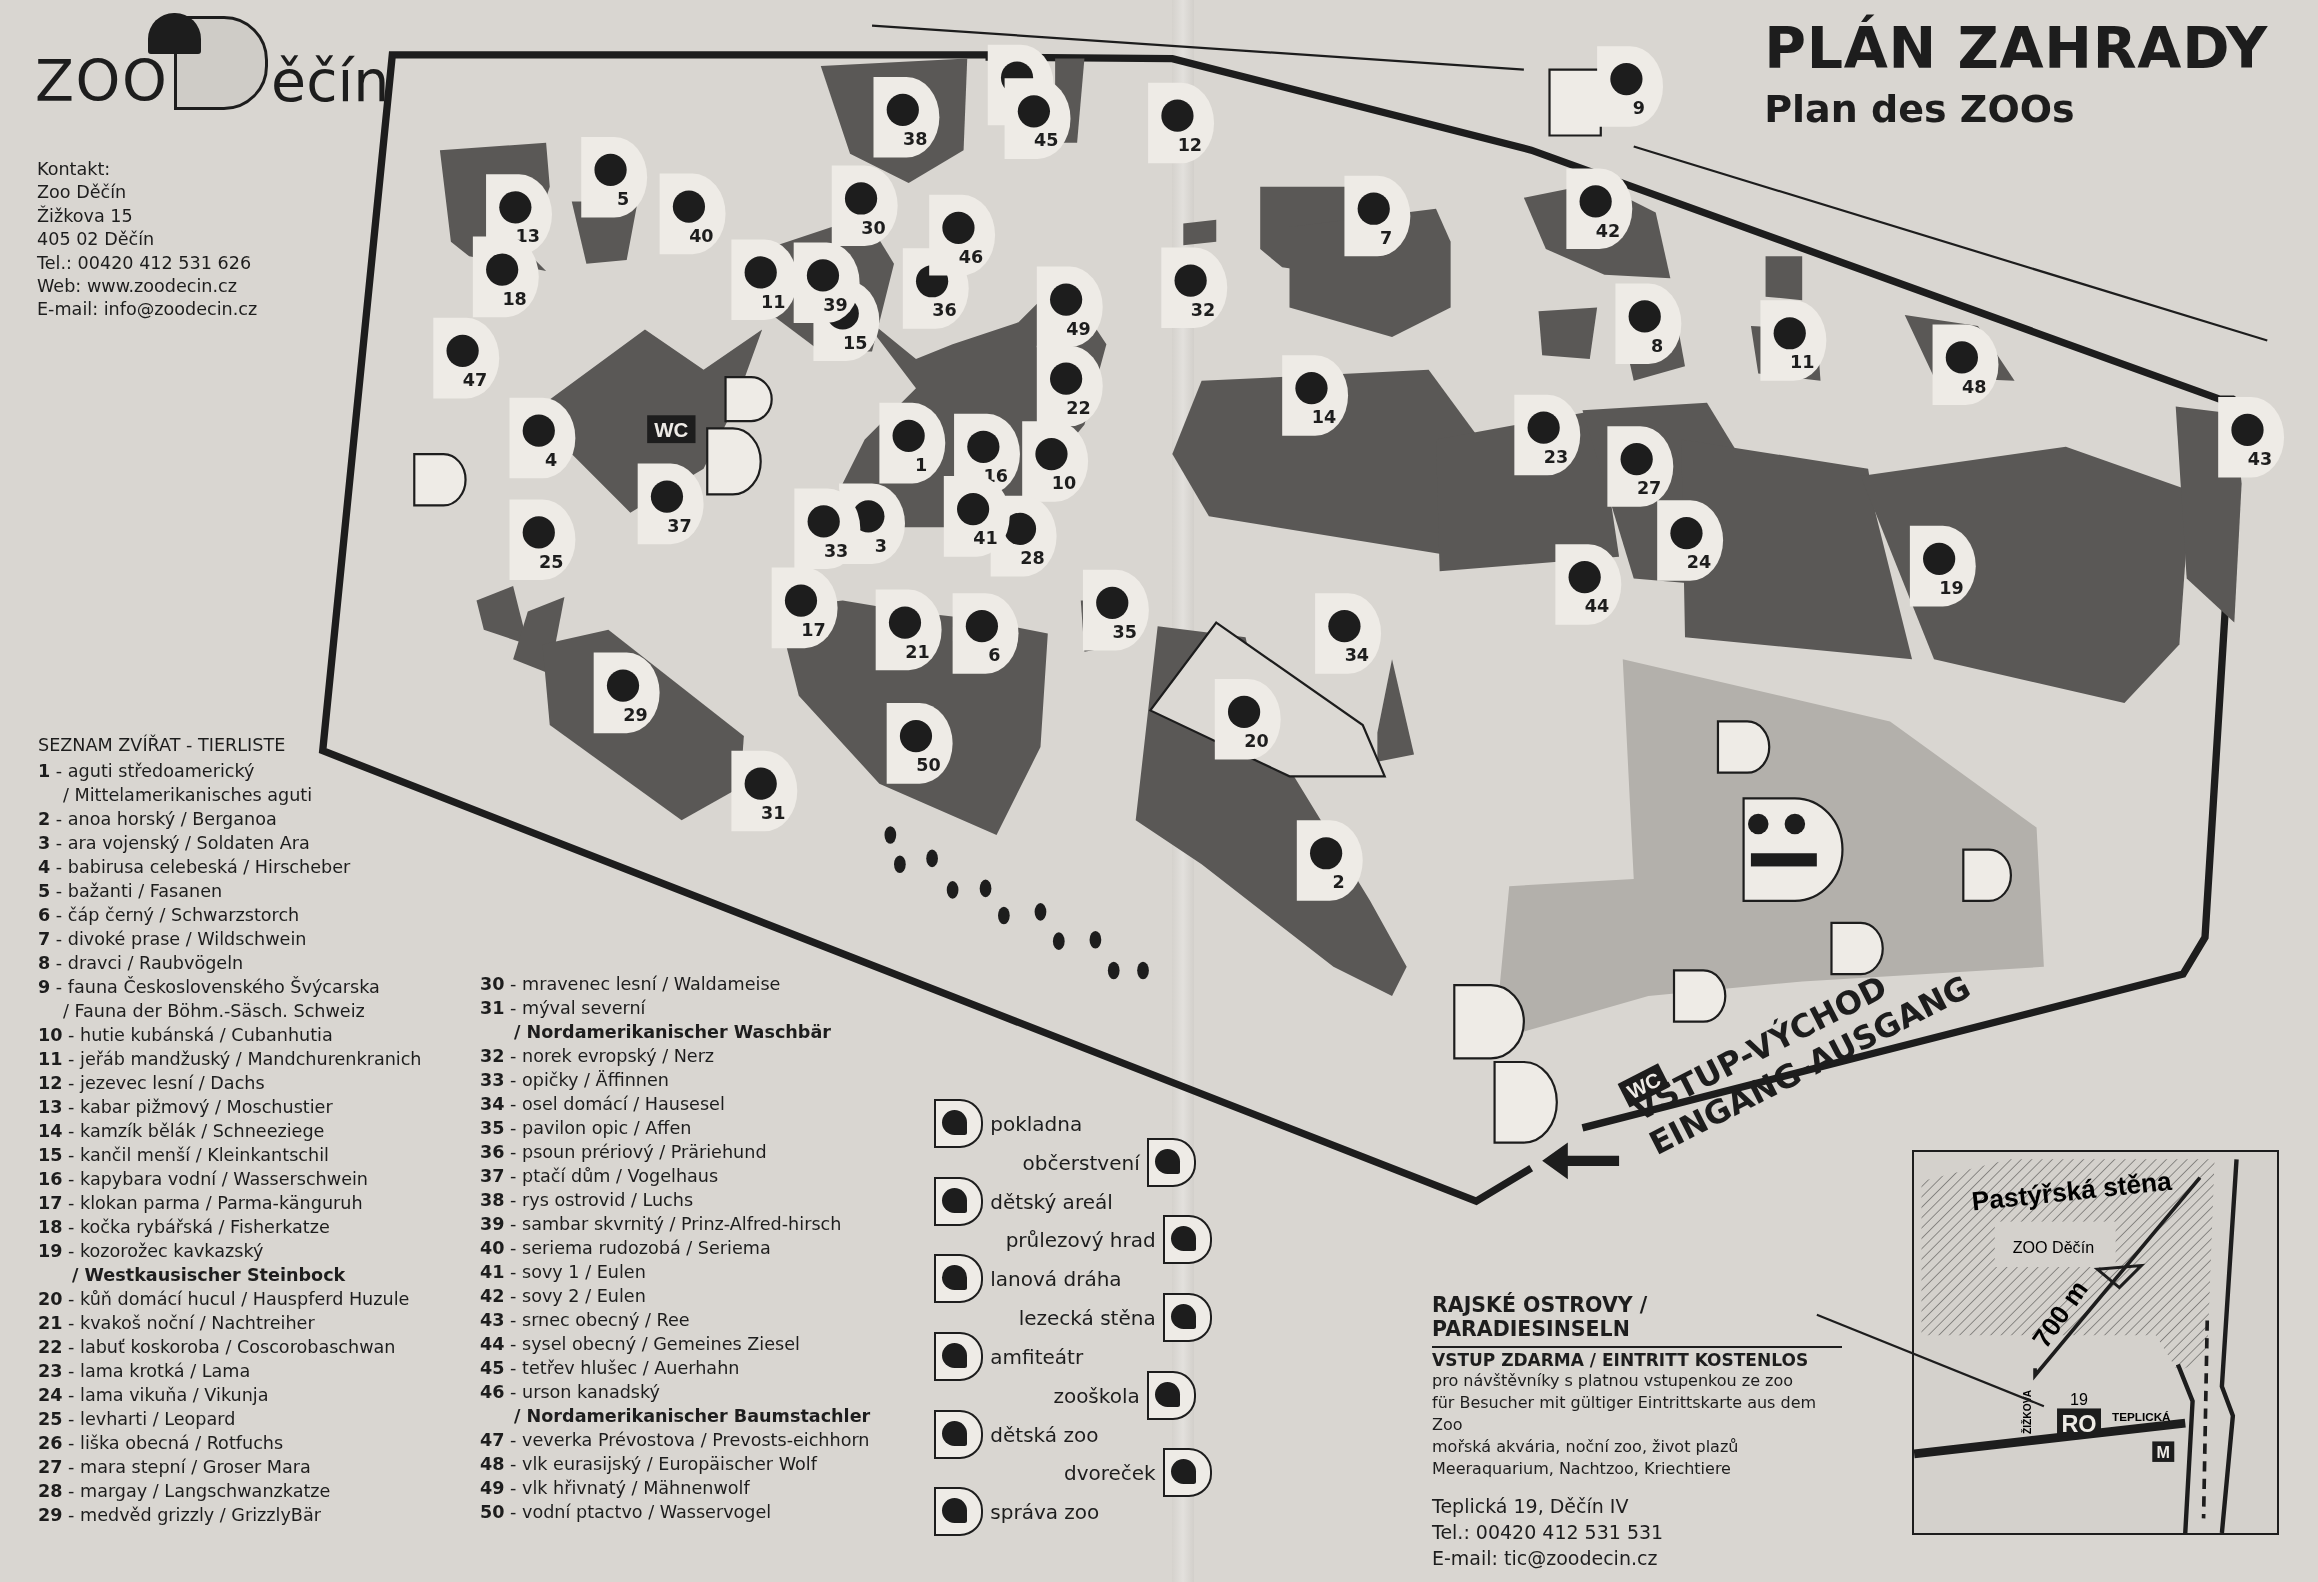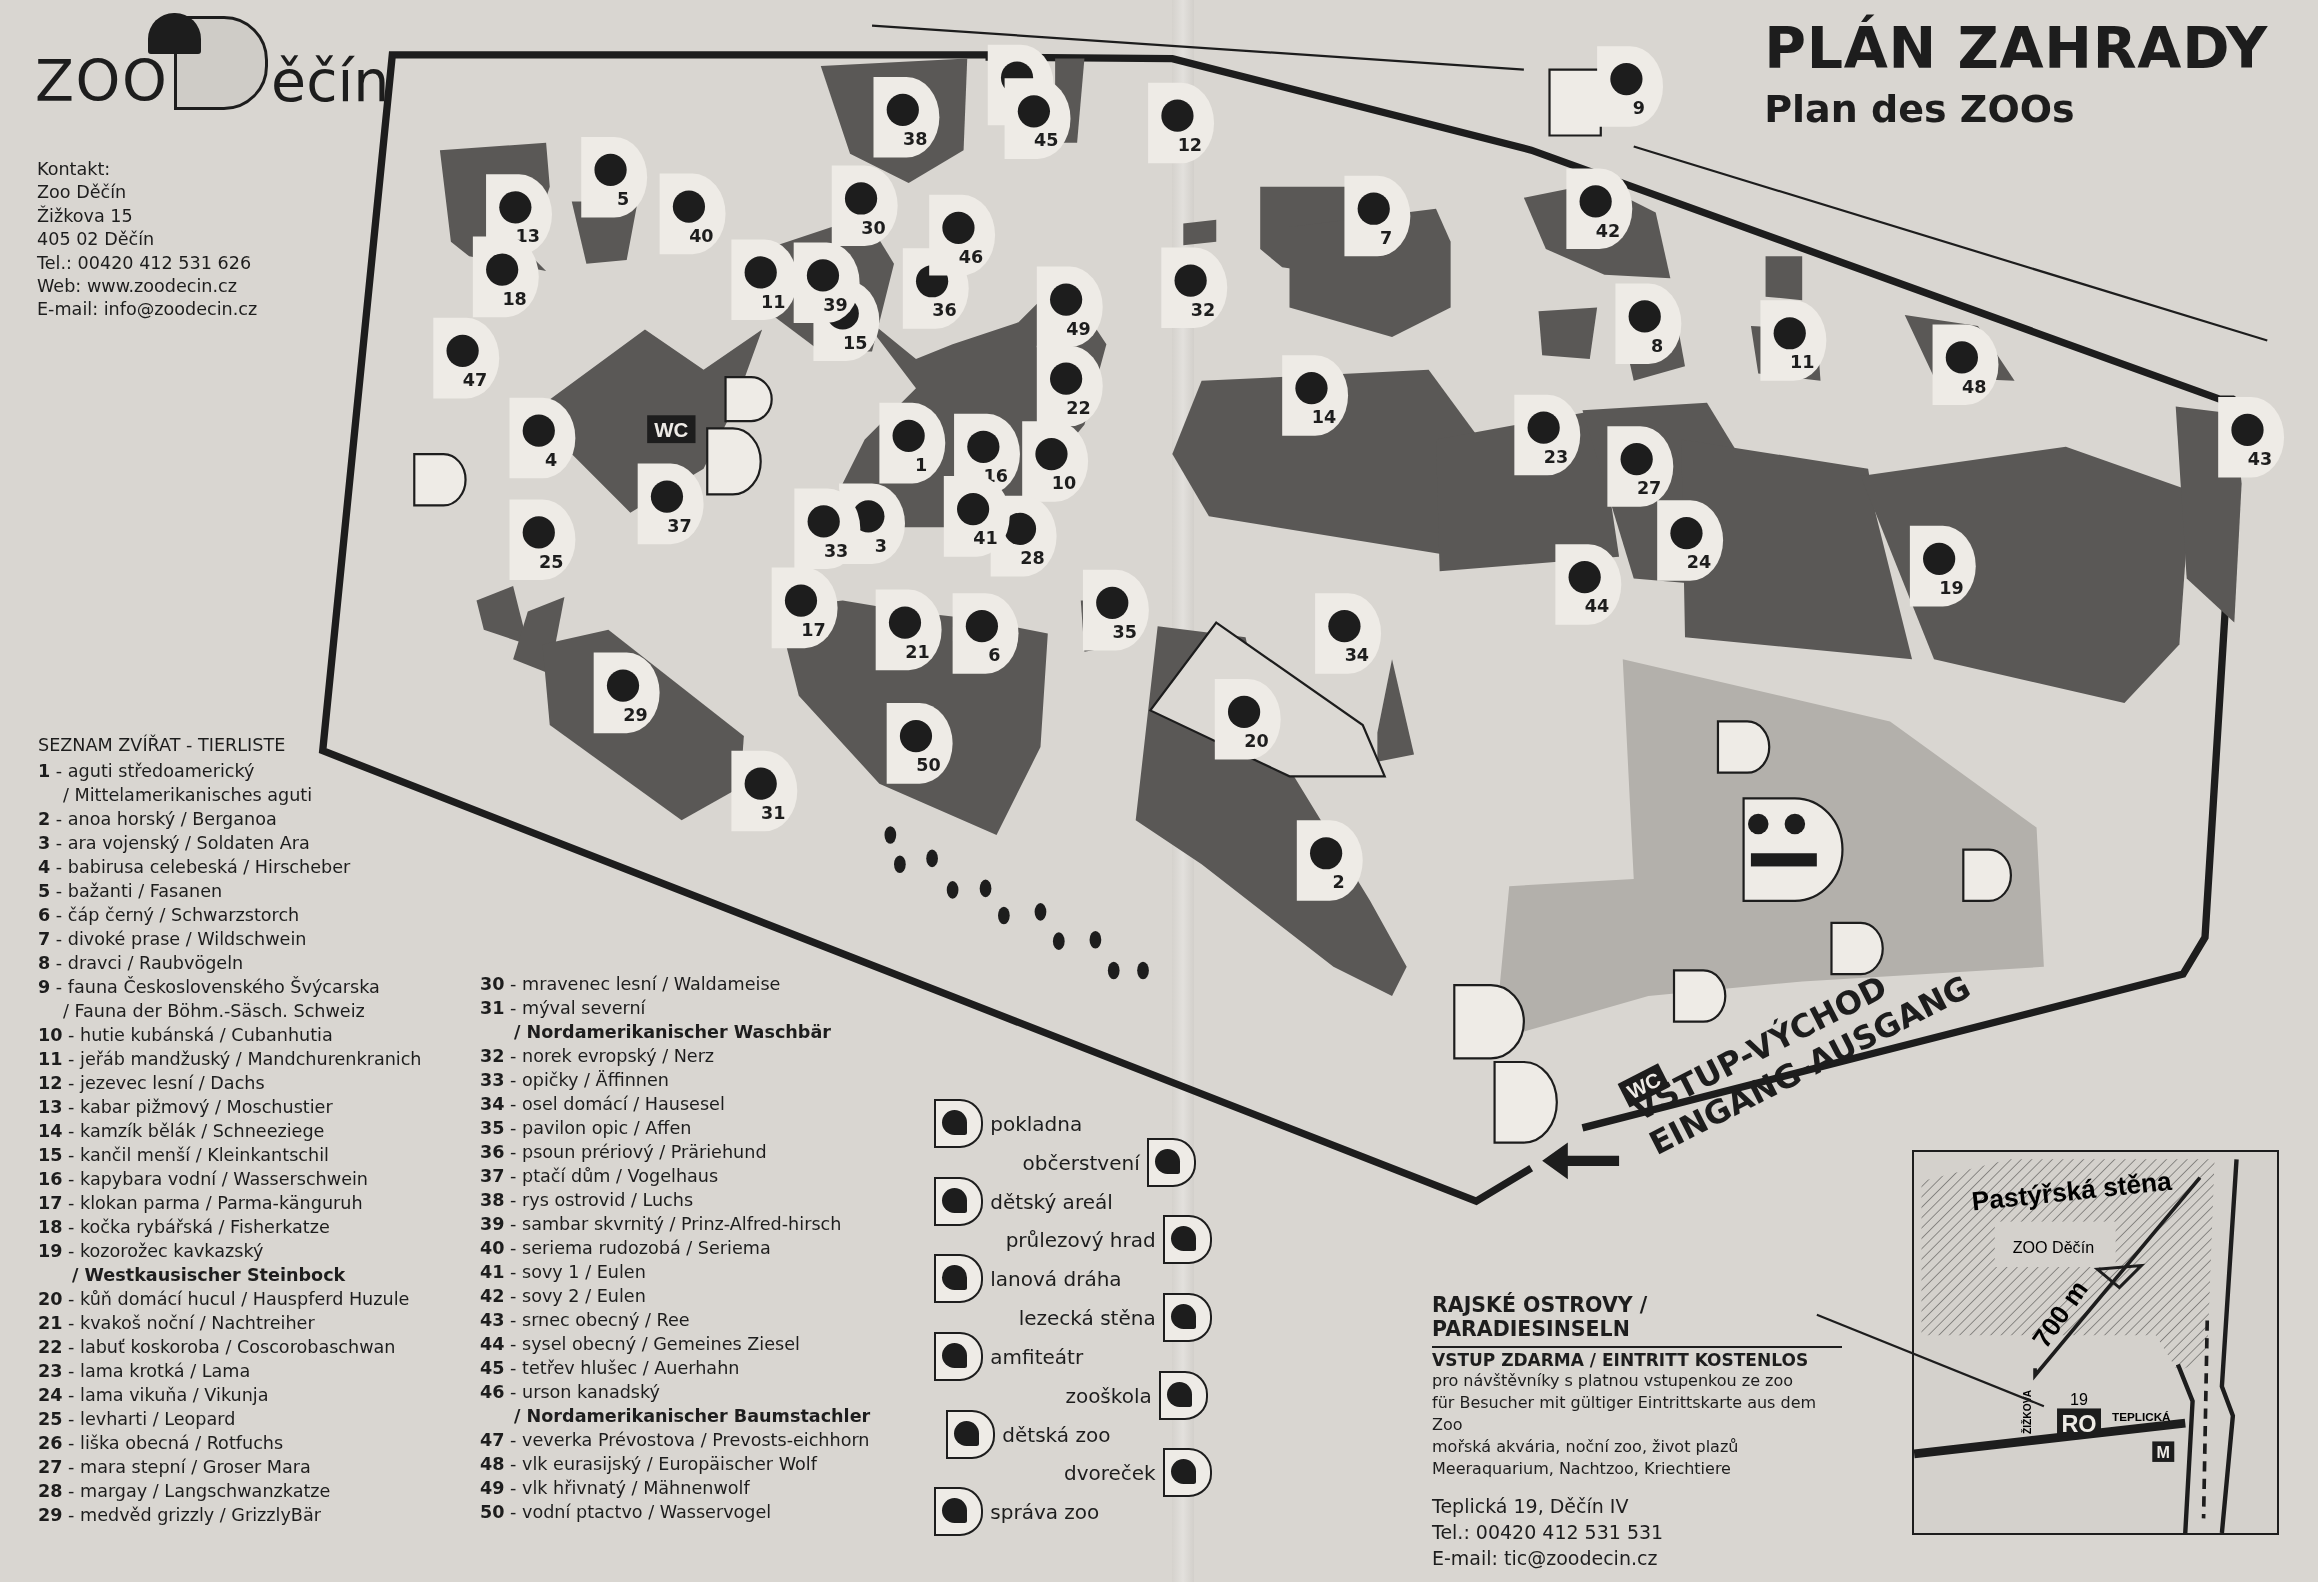--- a/index.html
+++ b/index.html
@@ -494,25 +494,25 @@
       <span>lanová dráha</span>
     </div>
     <div class="item" style="top: 194px; right: 0px;">
       <span>lezecká stěna</span>
       <span class="ficon"></span>
     </div>
     <div class="item" style="top: 233px; left: 0px;">
       <span class="ficon"></span>
       <span>amfiteátr</span>
     </div>
-    <div class="item" style="top: 272px; right: 4px;">
+    <div class="item" style="top: 272px; right: 16px;">
       <span>zooškola</span>
       <span class="ficon"></span>
     </div>
-    <div class="item" style="top: 311px; left: 12px;">
+    <div class="item" style="top: 311px; left: 0px;">
       <span class="ficon"></span>
       <span>dětská zoo</span>
     </div>
     <div class="item" style="top: 349px; right: 0px;">
       <span>dvoreček</span>
       <span class="ficon"></span>
     </div>
     <div class="item" style="top: 388px; left: 0px;">
       <span class="ficon"></span>
       <span>správa zoo</span>

